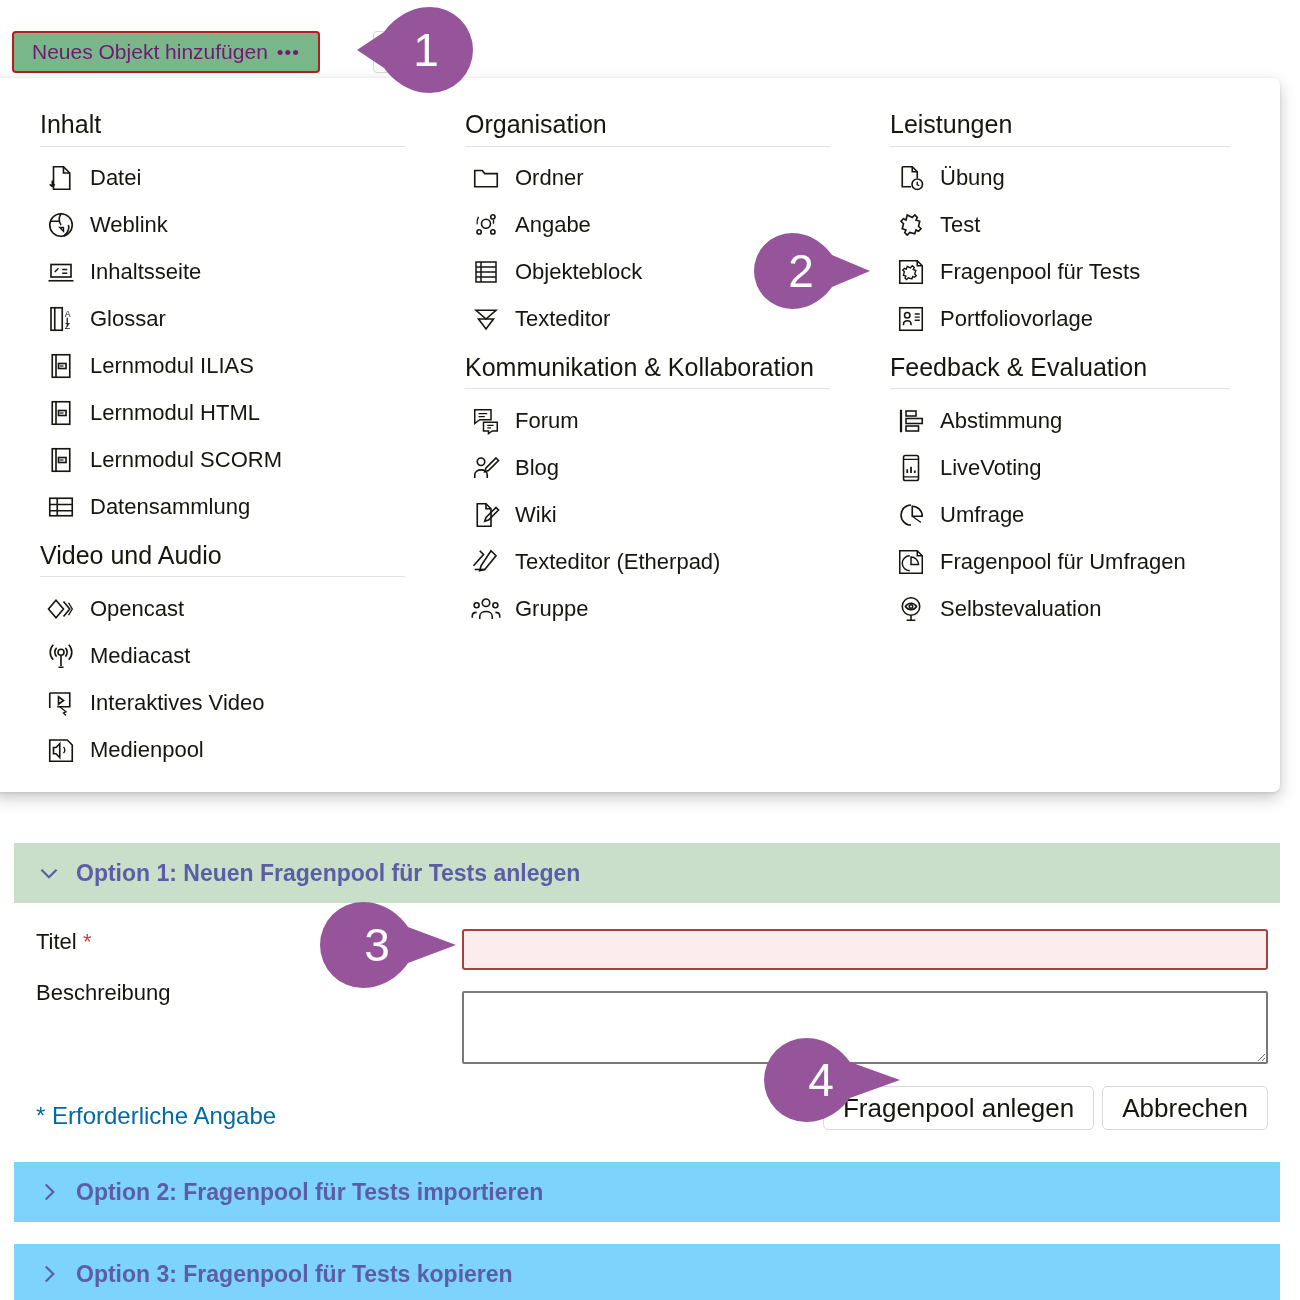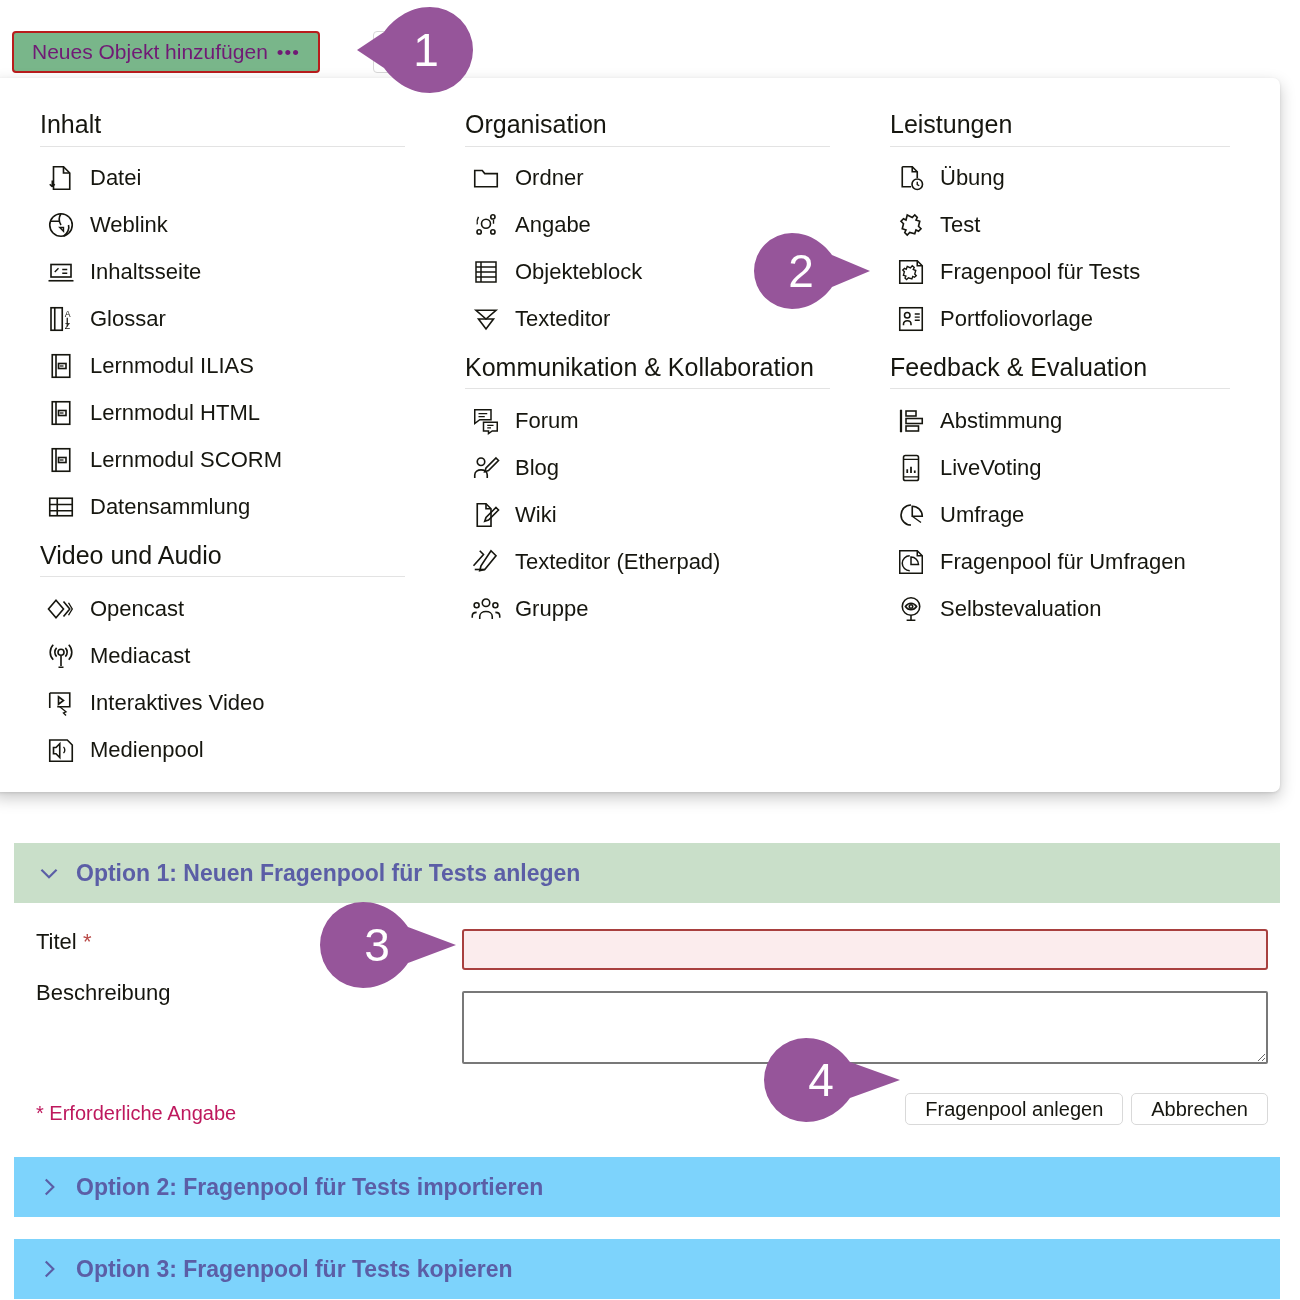--- a/index.html
+++ b/index.html
@@ -107,30 +107,30 @@
     color: #16160f; outline: none;
   }
   .textarea-desc {
     width: 100%; height: 73px; margin-top: 11px;
     background: #fff; border: 2px solid #787878; border-radius: 2px;
     padding: 6px 10px; font-size: 20px; font-family: "Liberation Sans", sans-serif;
     color: #16160f; outline: none; resize: vertical;
   }
   .req-note {
     margin-top: 34px; padding-left: 22px;
-    font-size: 20px; color: #be185d;
+    font-size: 24px; color: #0369a1;
   }
   .actions {
     position: absolute; right: 12px; bottom: 18px;
     display: flex; gap: 8px;
   }
   .fbtn {
-    height: 32px; padding: 0 19px;
+    height: 44px; padding: 0 19px;
     background: #fff; border: 1px solid #d9d9d9; border-radius: 5px;
-    font-size: 20px; color: #16160f; font-family: "Liberation Sans", sans-serif;
+    font-size: 26px; color: #16160f; font-family: "Liberation Sans", sans-serif;
     white-space: nowrap; cursor: pointer;
   }
   .opt-gap { height: 22px; }
 </style>
 </head>
 <body>
 
 <div id="page">
 
   <div class="toolbar">

